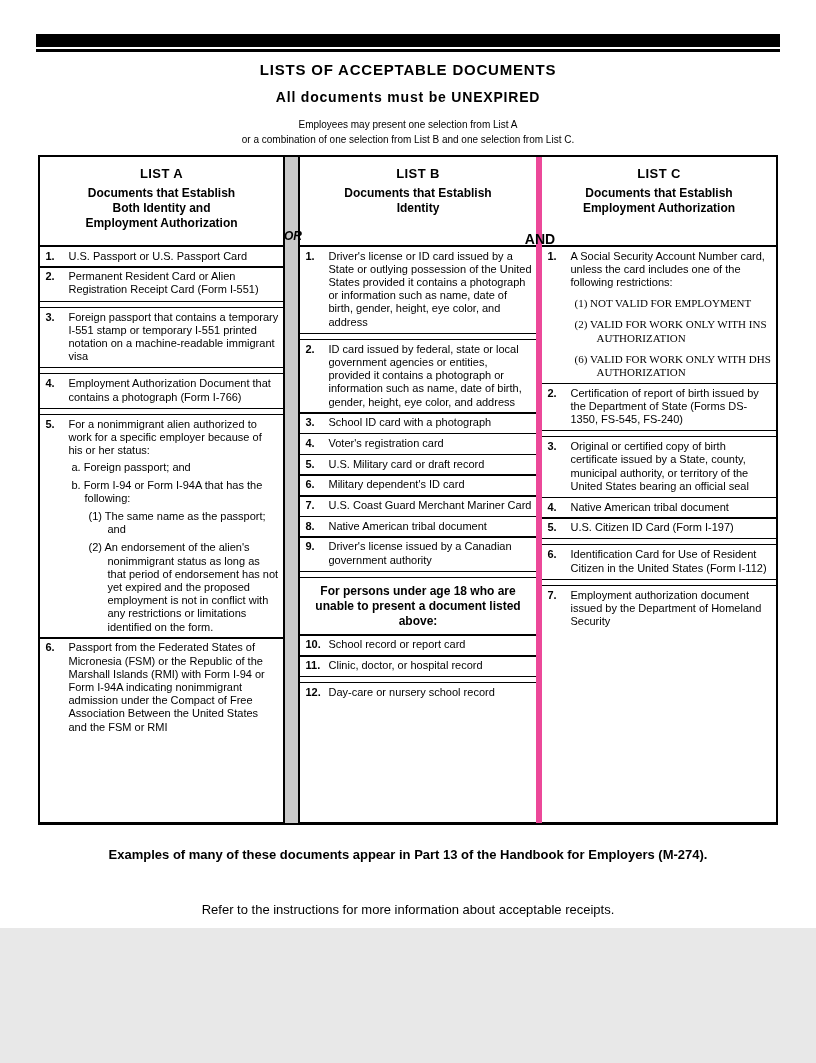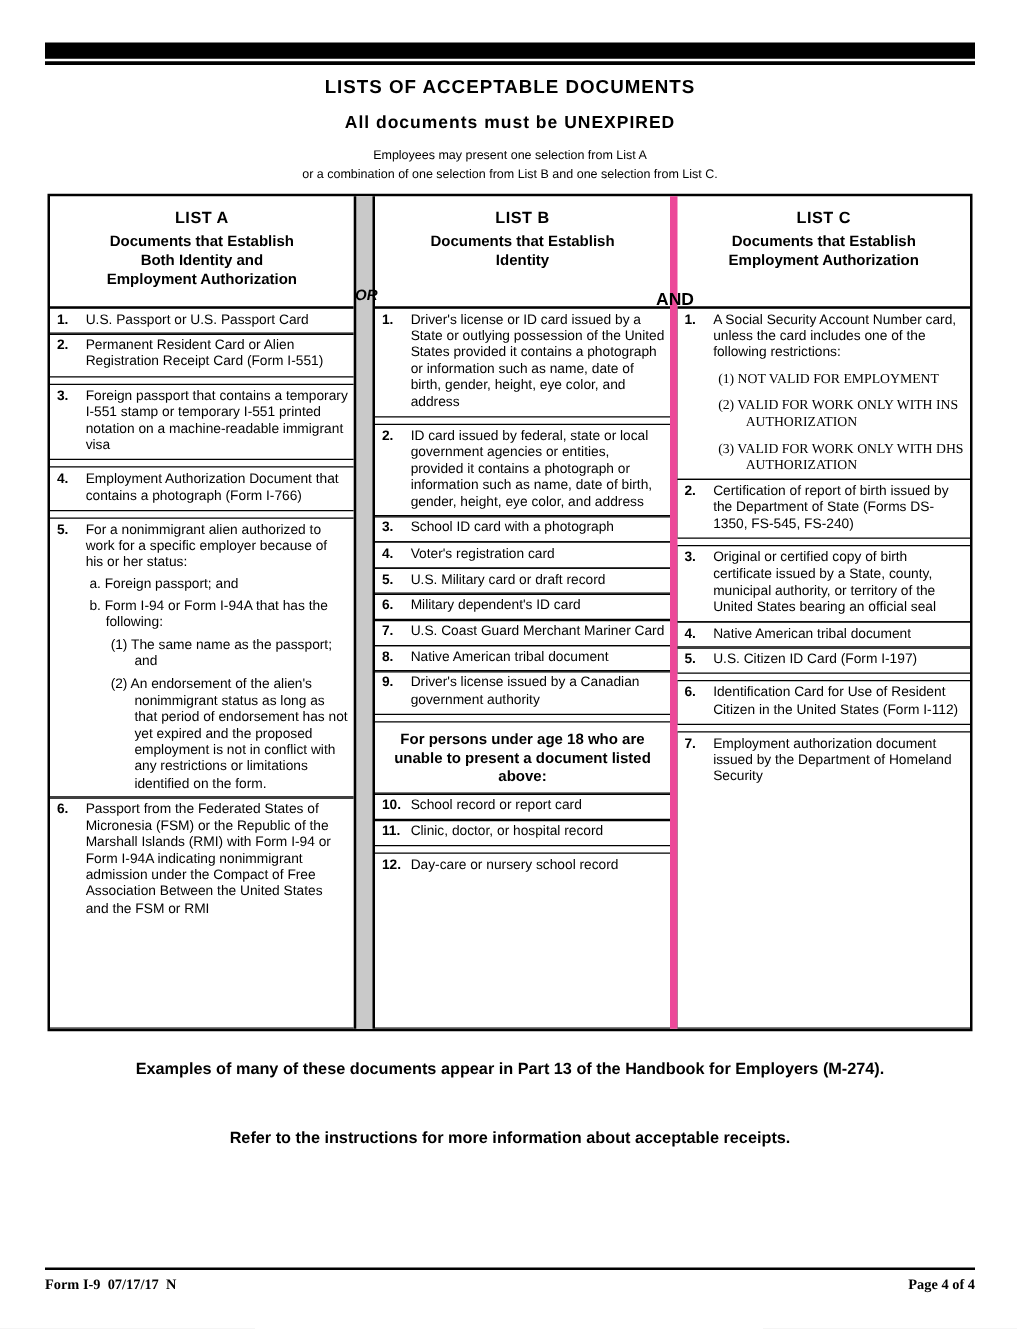--- a/index.html
+++ b/index.html
@@ -1,17 +1,17 @@
 <!DOCTYPE html>
 <html><head>
 <meta charset="utf-8">
 <style>
   html,body{margin:0;padding:0;background:#e8e8e8;}
   .page{
-    position:relative;width:816px;height:1063px;background:#ffffff;
+    position:relative;width:816px;height:928px;background:#ffffff;
     font-family:"Liberation Sans", sans-serif;color:#000;overflow:hidden;
     margin:0 auto;
   }
   
   .topbar{position:absolute;left:36px;top:34px;width:744px;}
   .topbar .thick{height:13px;background:#000;}
   .topbar .thin{height:3px;background:#000;margin-top:2px;}
   
   .title{position:absolute;top:61px;left:0;width:100%;text-align:center;
     font-size:15px;font-weight:bold;letter-spacing:0.8px;}
@@ -45,21 +45,21 @@
   .l3{margin-left:4px;padding-left:22px;text-indent:-22px;margin-top:8px;font-family:Liberation Serif, serif;}
   .notebox{display:block;font-size:12px;font-weight:bold;text-align:center;
     line-height:15px;padding:6px 10px;}
   .connector{position:absolute;font-weight:bold;}
   .or-label{top:72px;left:238px;width:30px;text-align:center;font-size:12px;font-style:italic;}
   .and-label{top:74px;left:482px;width:36px;text-align:center;font-size:14px;}
   
   .note1{position:absolute;top:847px;left:0;width:100%;text-align:center;
     font-size:13px;font-weight:bold;}
   .note2{position:absolute;top:902px;left:0;width:100%;text-align:center;
-    font-size:13px;font-weight:bold;}
+    font-size:13px;font-weight:normal;}
   
   .footer-rule{position:absolute;left:36px;top:1014px;width:744px;height:2px;background:#000;}
   .footer{position:absolute;left:36px;top:1022px;width:744px;display:flex;
     justify-content:space-between;font-family:"Liberation Serif", serif;
     font-weight:bold;font-size:11.5px;}
   .footer span{white-space:pre;}
 </style>
 </head>
 <body>
 
@@ -220,21 +220,21 @@
         <div class="list-heading">Documents that Establish
 Employment Authorization</div>
       </div>
       <div class="col-body" id="body-list_c">
           <div class="box">
             <span class="num">1.</span>
             <div class="content">
               <div class="seg">A Social Security Account Number card, unless the card includes one of the following restrictions:</div>
               <div class="seg l3">(1)  NOT VALID FOR EMPLOYMENT</div>
               <div class="seg l3">(2)  VALID FOR WORK ONLY WITH INS AUTHORIZATION</div>
-              <div class="seg l3">(3)  VALID FOR WORK ONLY WITH DHS AUTHORIZATION</div>
+              <div class="seg l3">(6)  VALID FOR WORK ONLY WITH DHS AUTHORIZATION</div>
             </div>
           </div>
           <div class="box">
             <span class="num">2.</span>
             <div class="content">
               <div class="seg">Certification of report of birth issued by the Department of State (Forms DS-1350, FS-545, FS-240)</div>
             </div>
           </div>
           <div class="box gap">
             <span class="num">3.</span>

